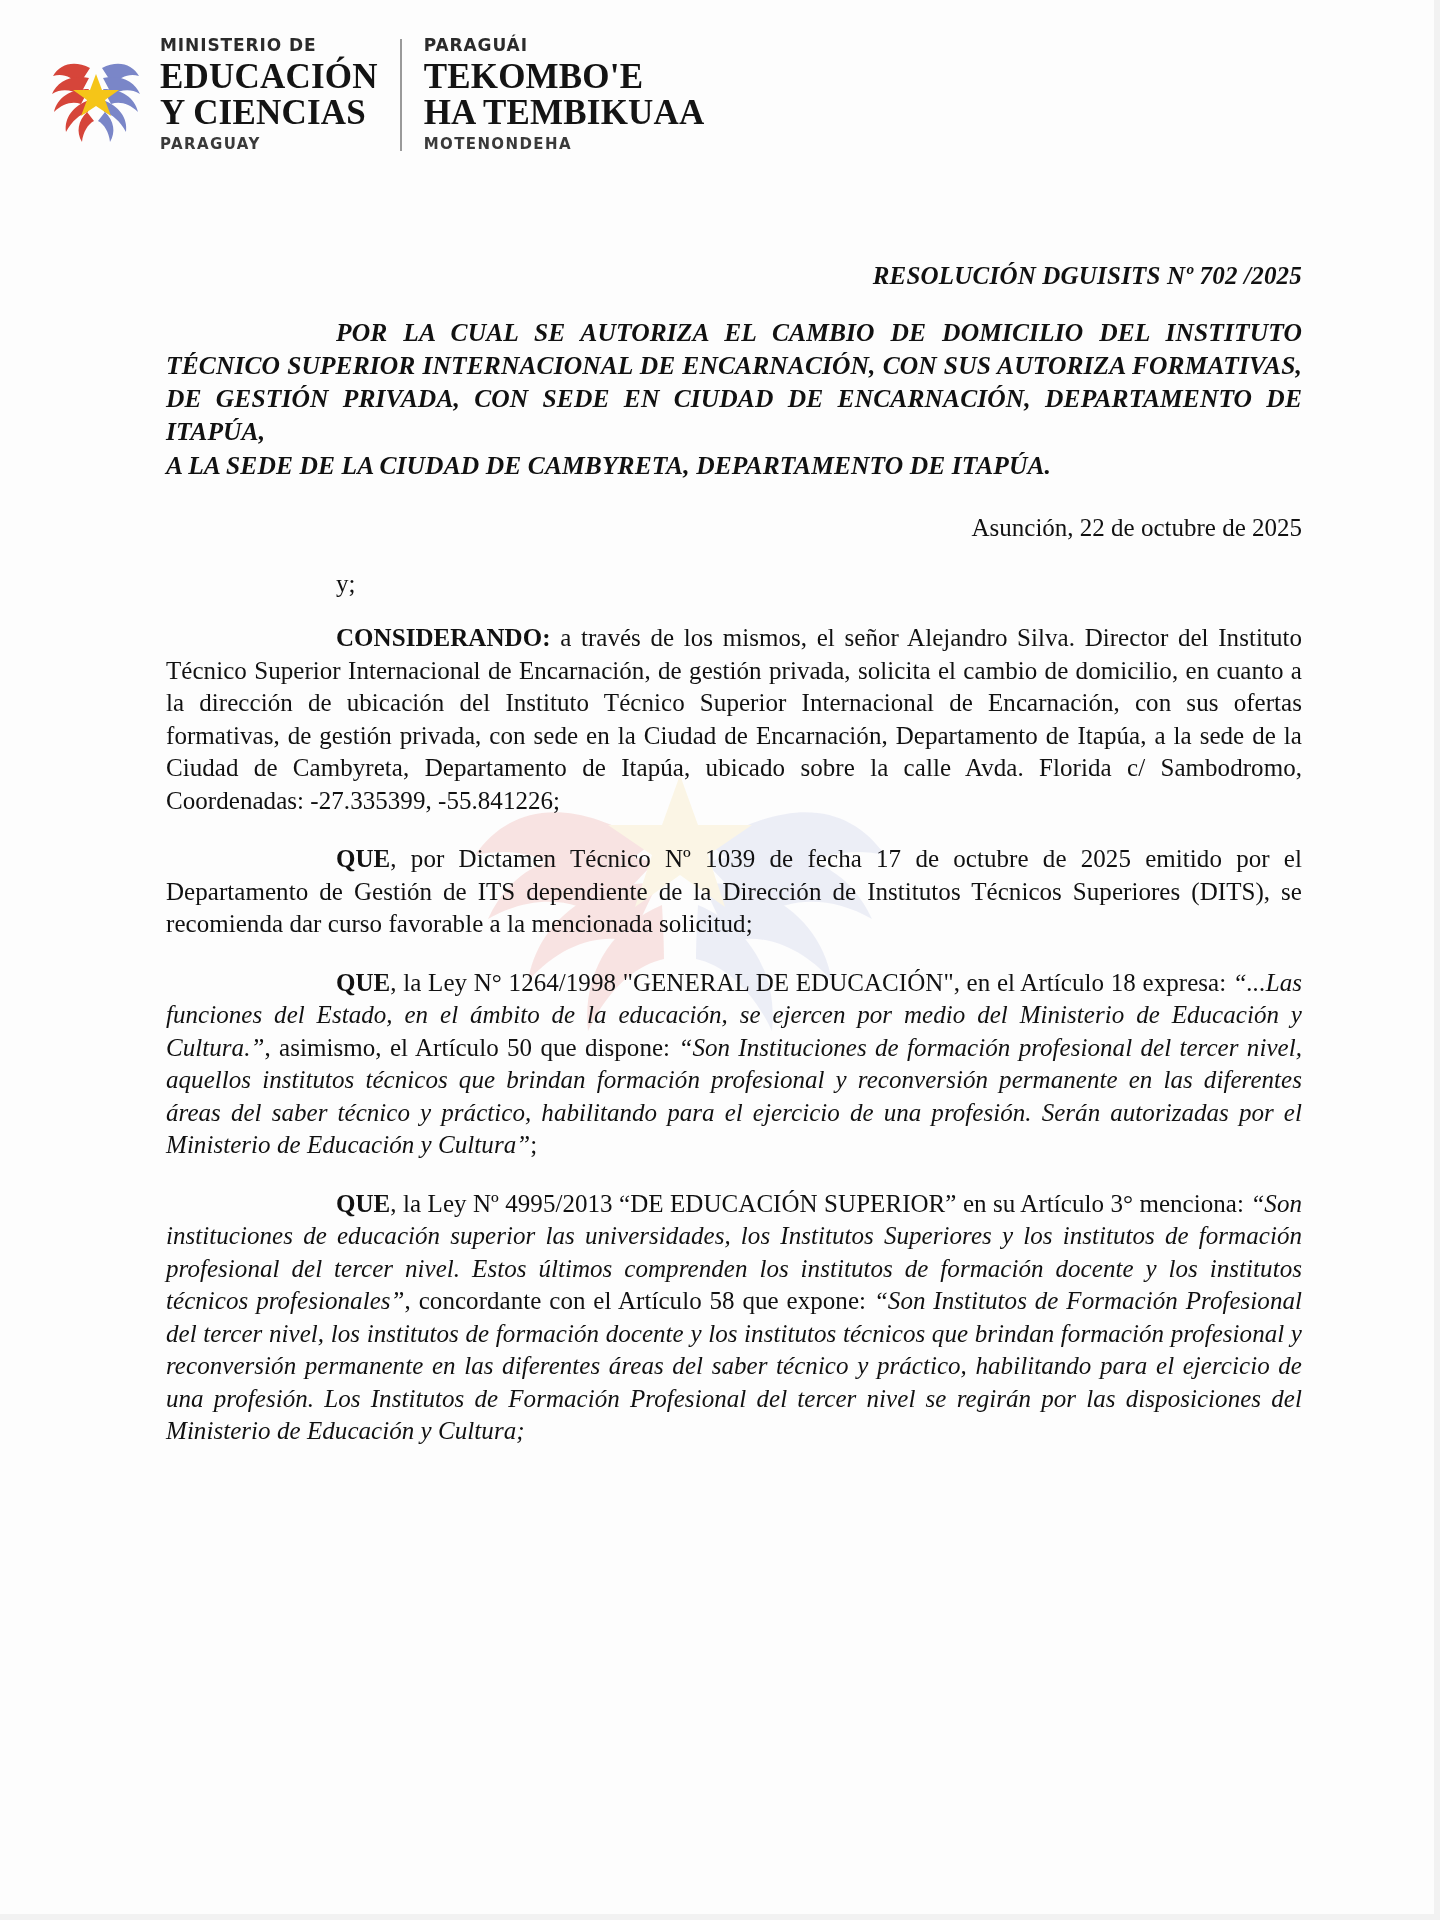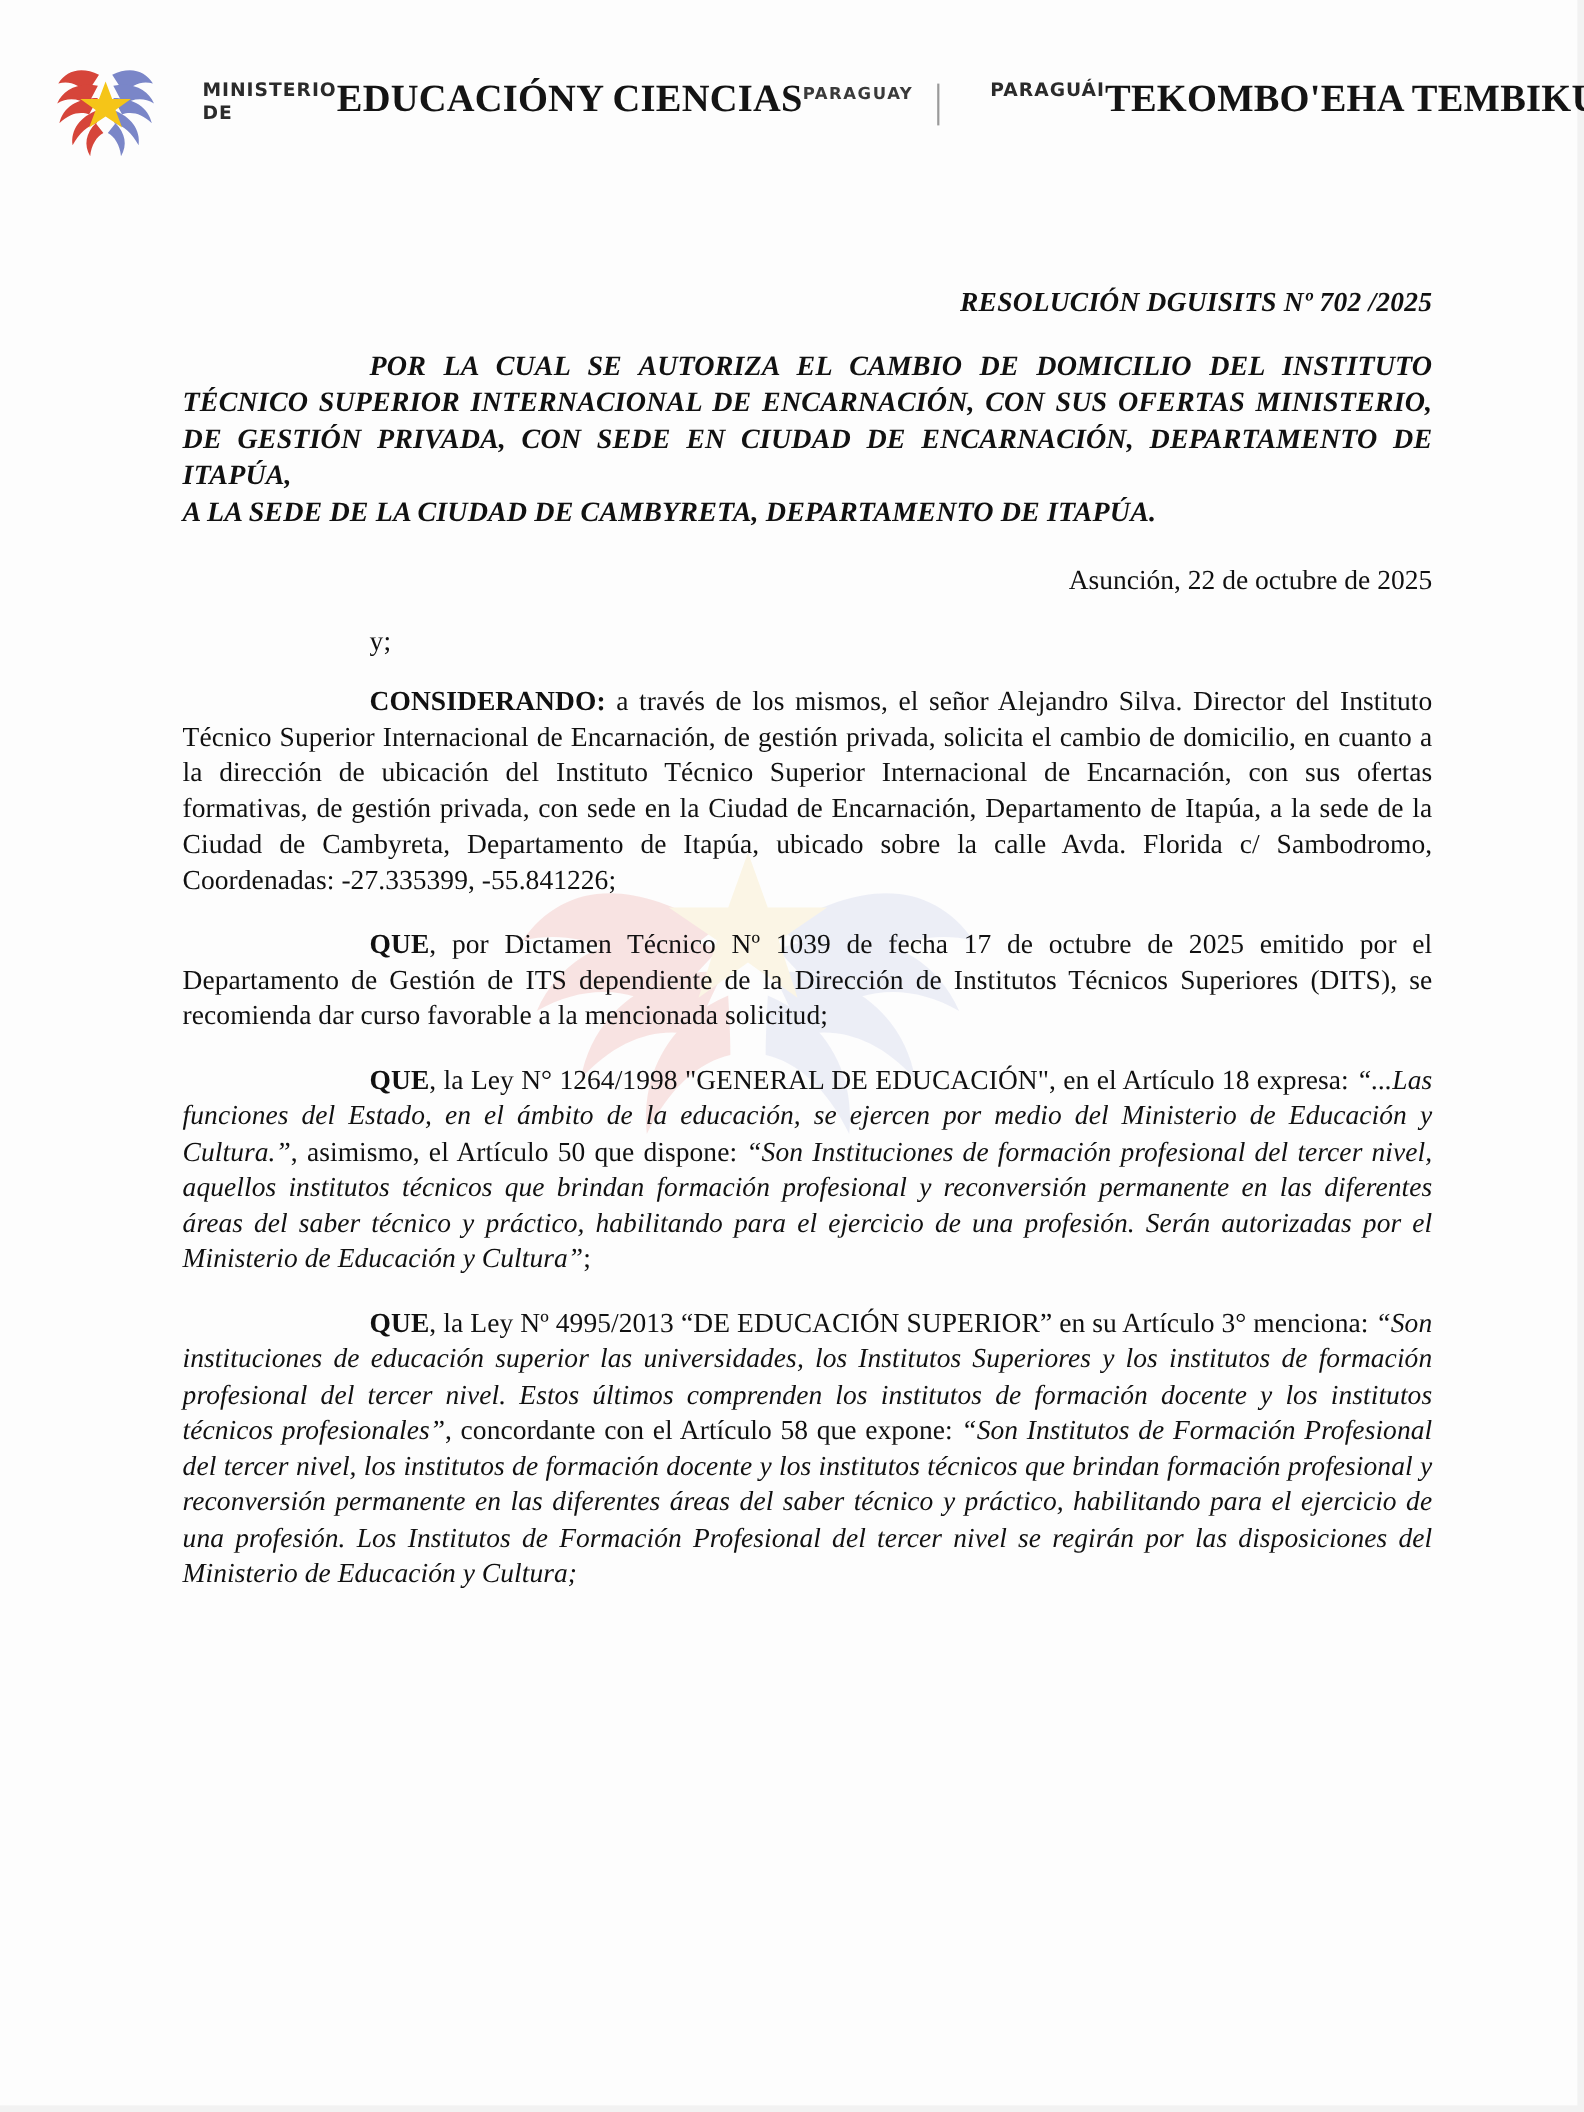--- a/index.html
+++ b/index.html
@@ -53,21 +53,21 @@
     top: 34px;
     height: 120px;
     display: flex;
     align-items: center;
     gap: 16px;
     z-index: 2;
   }
   .crest { width: 96px; height: 104px; flex: 0 0 auto; }
 
   .logo-block { display: flex; align-items: stretch; gap: 22px; }
-  .logo-col { display: flex; flex-direction: row; justify-content: center; margin-left: 24px; }
+  .logo-col { display: flex; flex-direction: column; justify-content: center; }
   .logo-kicker {
     font-family: "DejaVu Sans", sans-serif;
     font-size: 17px;
     letter-spacing: 0.9px;
     color: #2b2b2b;
     font-weight: 600;
     line-height: 1.25;
     margin-bottom: 2px;
   }
   .logo-main {
@@ -228,21 +228,21 @@
       </div>
     </div>
   </div>
 
 
   <div class="doc">
 
     <div class="res-line">RESOLUCIÓN DGUISITS Nº  702  /2025</div>
 
     <div class="title-block">
-      <span>POR LA CUAL SE AUTORIZA EL CAMBIO DE DOMICILIO DEL INSTITUTO TÉCNICO SUPERIOR INTERNACIONAL DE ENCARNACIÓN, CON SUS OFERTAS MINISTERIO, DE GESTIÓN PRIVADA, CON SEDE EN CIUDAD DE ENCARNACIÓN, DEPARTAMENTO DE ITAPÚA,</span>
+      <span>POR LA CUAL SE AUTORIZA EL CAMBIO DE DOMICILIO DEL INSTITUTO TÉCNICO SUPERIOR INTERNACIONAL DE ENCARNACIÓN, CON SUS AUTORIZA FORMATIVAS, DE GESTIÓN PRIVADA, CON SEDE EN CIUDAD DE ENCARNACIÓN, DEPARTAMENTO DE ITAPÚA,</span>
       <span class="last">A LA SEDE DE LA CIUDAD DE CAMBYRETA, DEPARTAMENTO DE ITAPÚA.</span>
     </div>
 
     <div class="place-date">Asunción, 22 de octubre de 2025</div>
 
     <p class="para hang tight">y;</p>
 
     <p class="para">
       <b>CONSIDERANDO:</b><span> a través de los mismos, el señor Alejandro Silva. Director del Instituto Técnico Superior Internacional de Encarnación, de gestión privada, solicita el cambio de domicilio, en cuanto a la dirección de ubicación del Instituto Técnico Superior Internacional de Encarnación, con sus ofertas formativas, de gestión privada, con sede en la Ciudad de Encarnación, Departamento de Itapúa, a la sede de la Ciudad de Cambyreta, Departamento de Itapúa, ubicado sobre la calle Avda. Florida c/ Sambodromo, Coordenadas: -27.335399, -55.841226;</span>
     </p>

